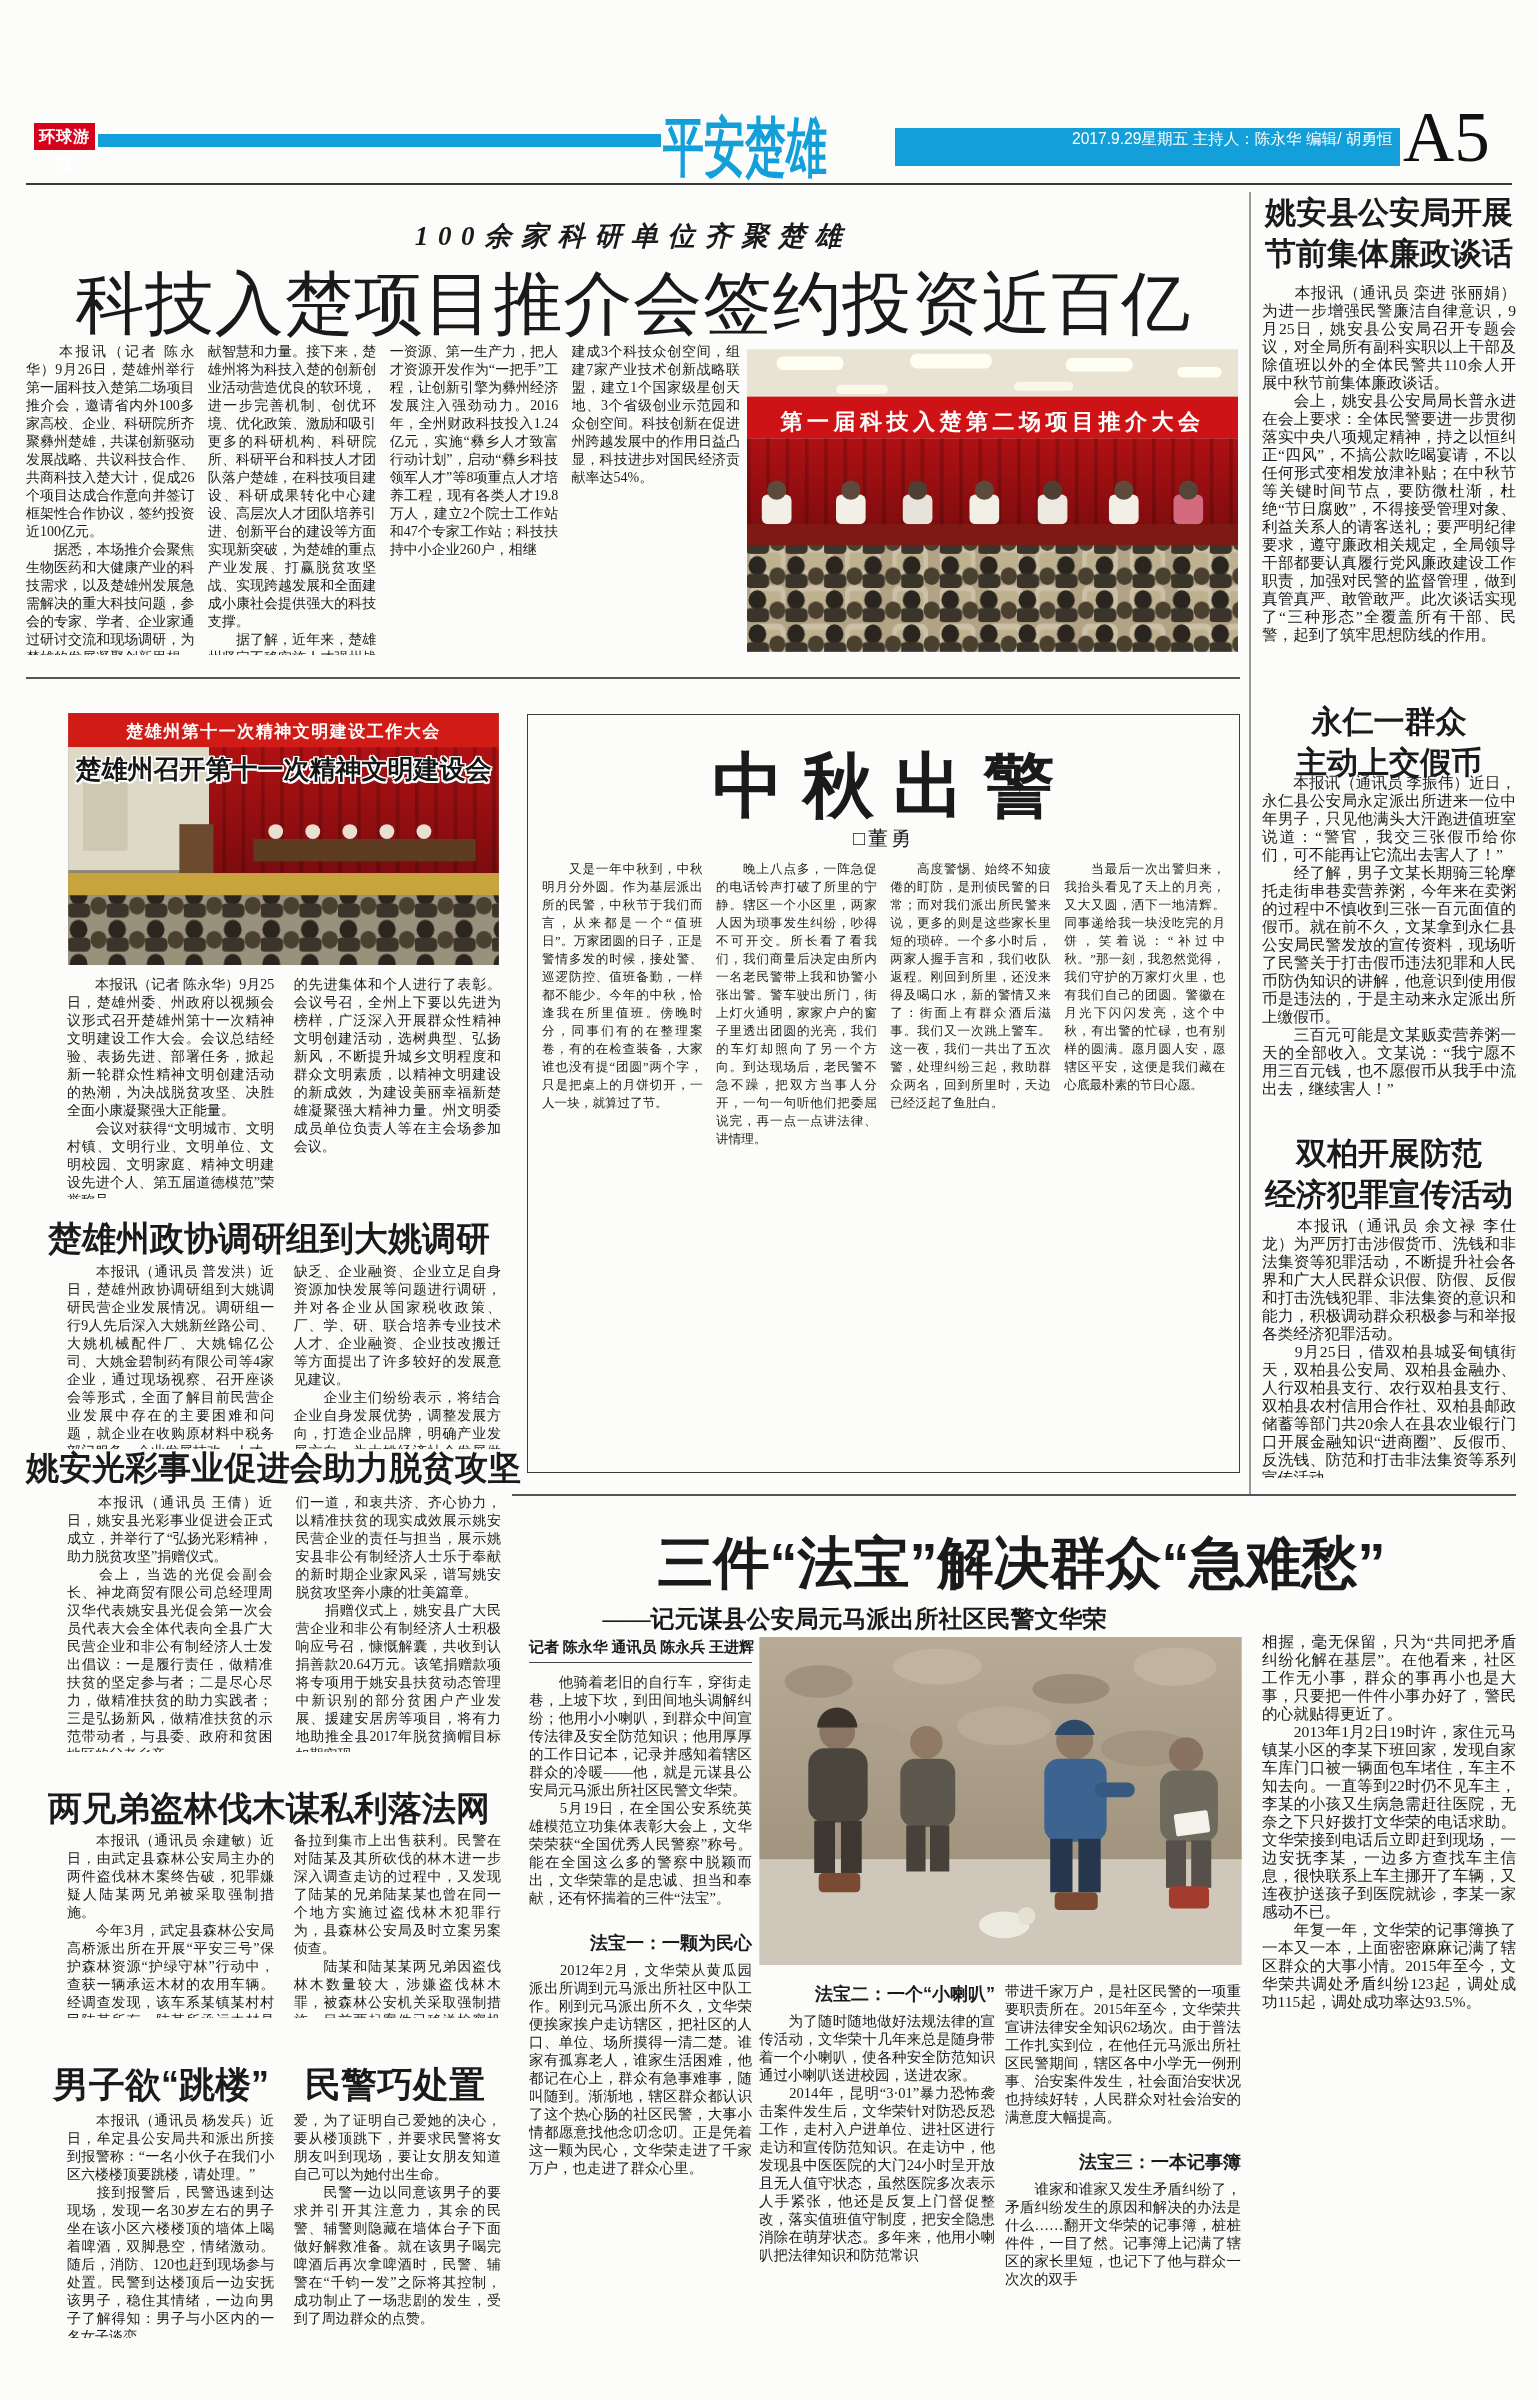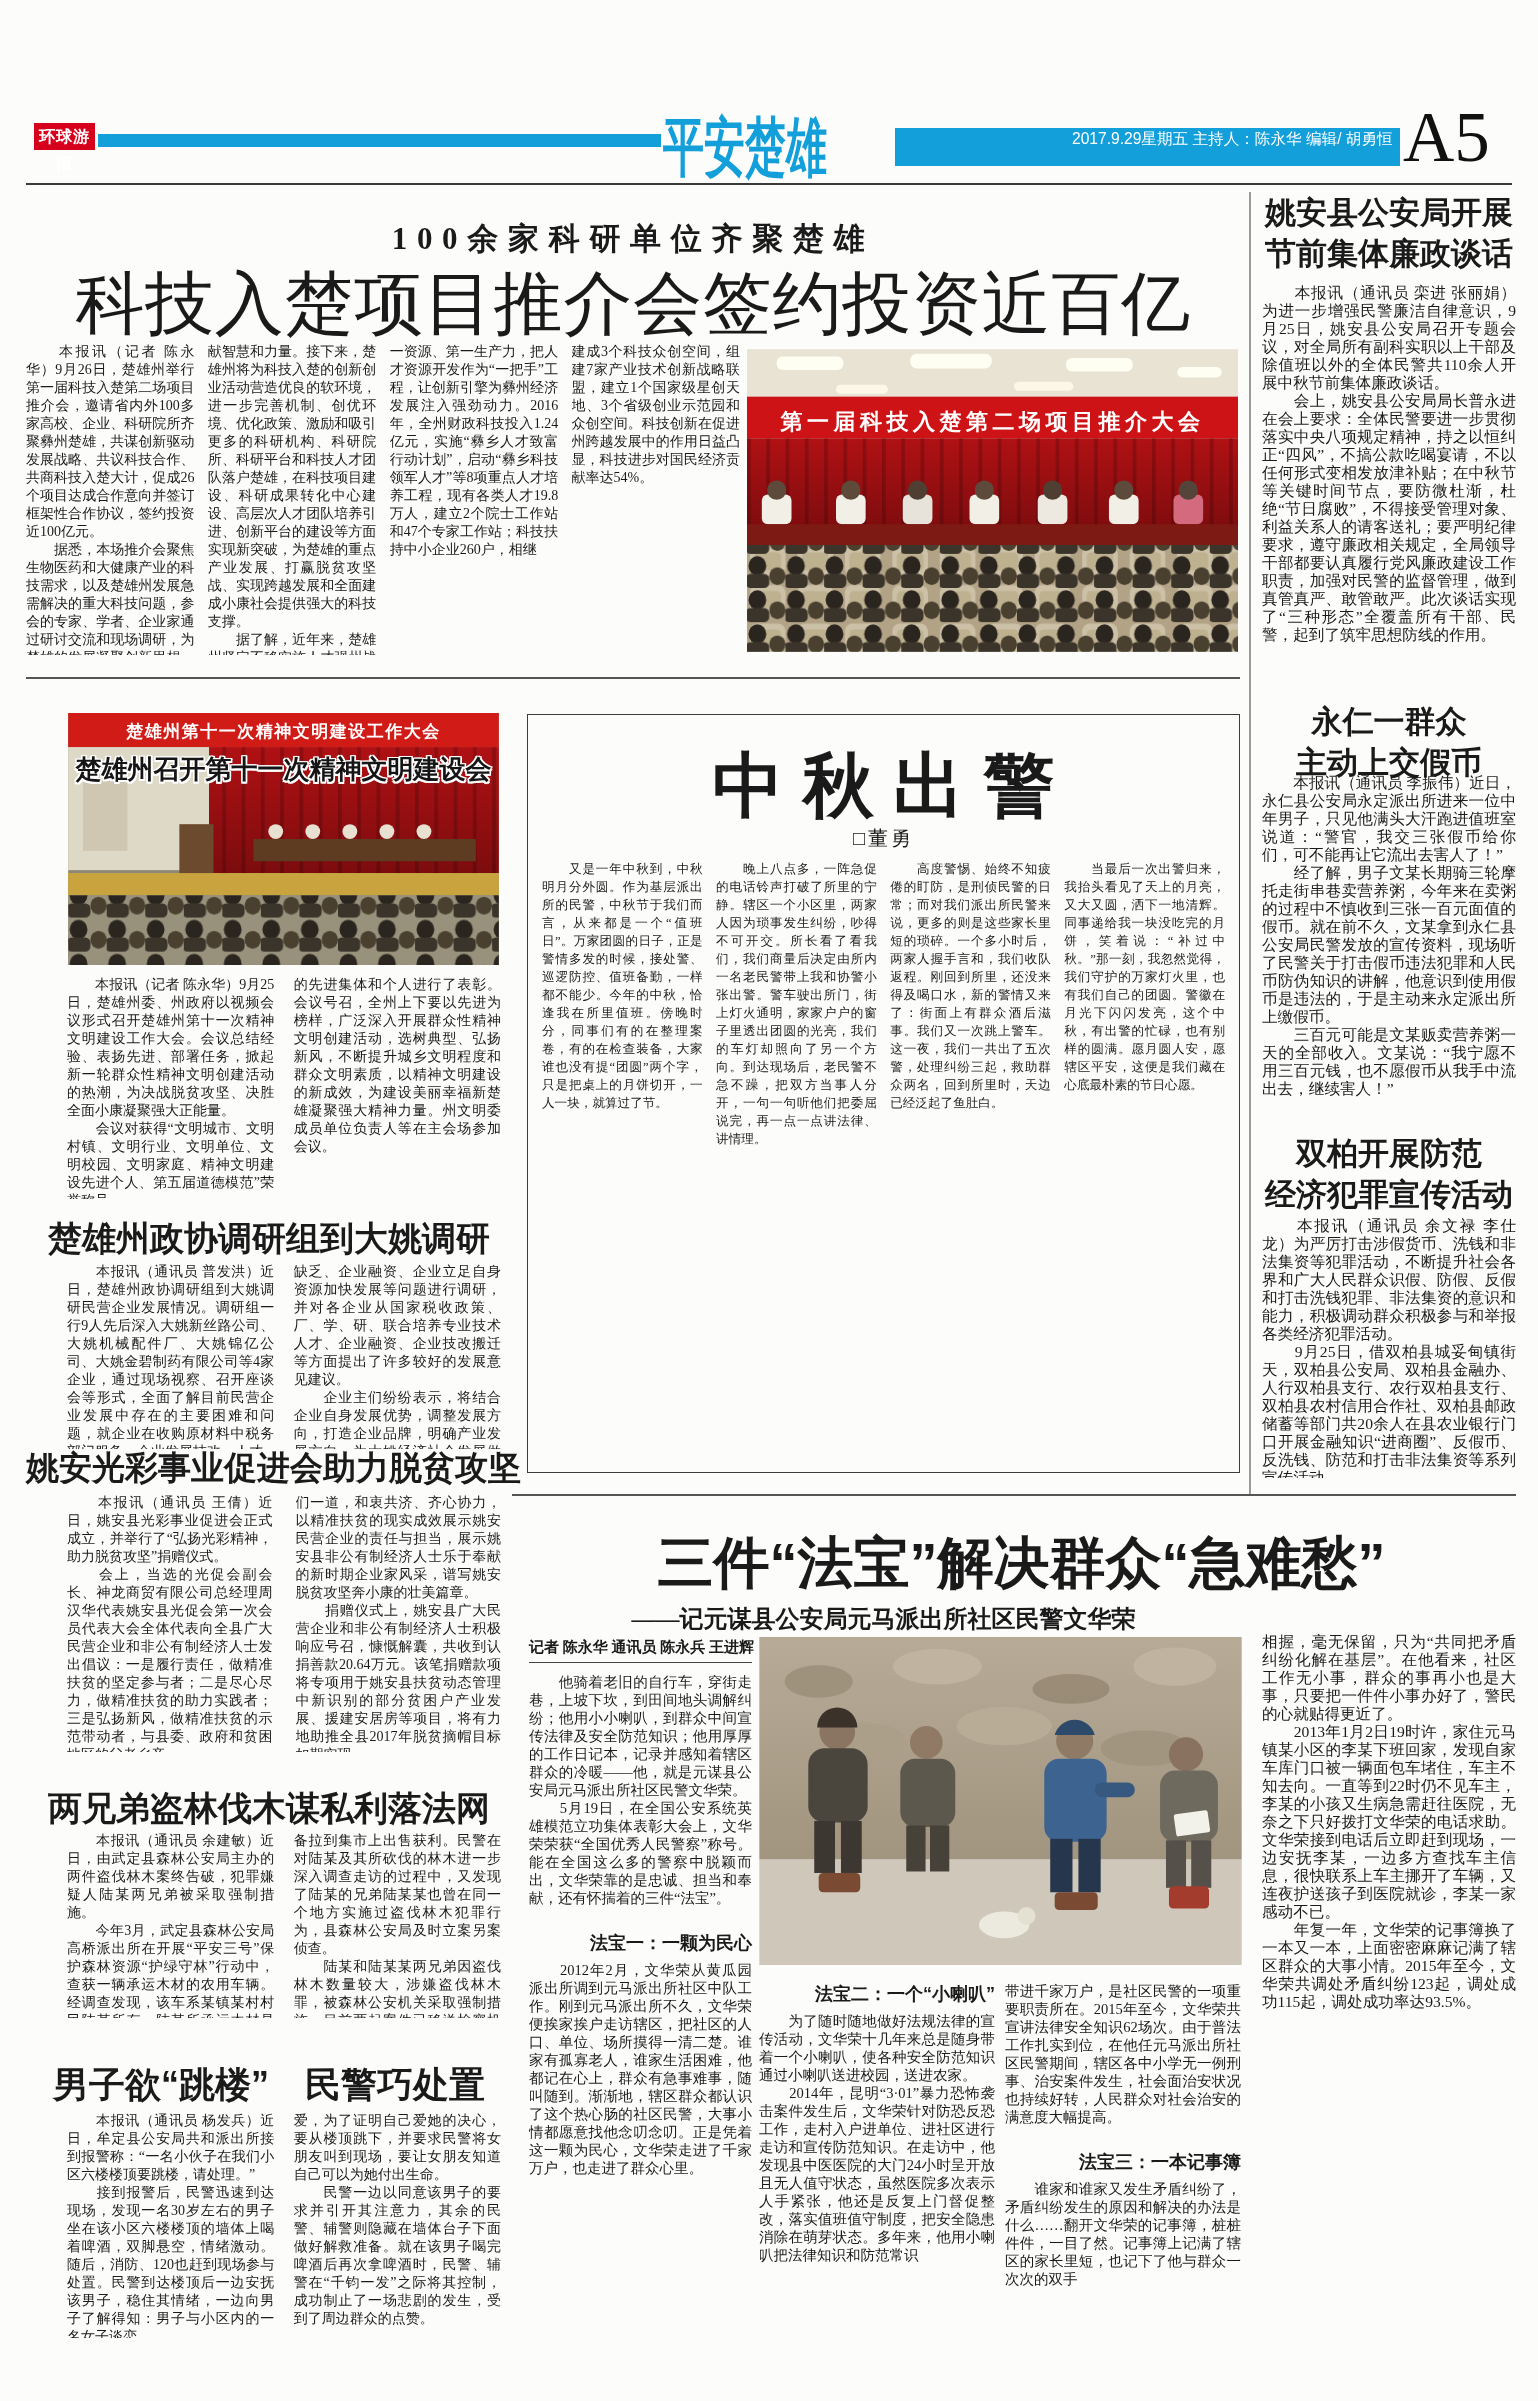--- a/index.html
+++ b/index.html
@@ -13,21 +13,21 @@
   
   .logo{left:34px;top:123px;width:61px;height:27px;background:#d6001c;color:#fff;
         font-weight:bold;font-size:16.3px;line-height:27px;text-align:center;letter-spacing:0.7px;}
   .bar{background:#129fda;}
   .secttl{left:663px;top:104px;font-size:64px;font-weight:800;color:#129fda;
           transform:scaleX(.64);transform-origin:left top;letter-spacing:0;white-space:nowrap;}
   .dateline{left:895px;top:128px;width:505px;height:38px;background:#129fda;color:#fff;
             font-size:15.6px;line-height:21px;text-align:right;padding-right:7.4px;box-sizing:border-box;}
   .pageno{left:1403px;top:97px;font-size:71px;font-family:"Liberation Serif",serif;color:#111;}
   
-  .kicker{left:26px;top:218px;width:1214px;font-size:31px;letter-spacing:9.7px;font-weight:600;}
+  .kicker{left:26px;top:218px;width:1214px;font-size:27px;letter-spacing:9.7px;font-weight:600;font-style:italic;}
   .lead-hl{left:26px;top:258px;width:1214px;font-size:69px;font-weight:400;letter-spacing:0.7px;white-space:nowrap;}
   .lead-cols{left:26px;top:343px;width:714px;height:312px;display:flex;gap:13.4px;}
   .lead-cols .col{flex:1;font-size:14px;line-height:18px;}
   .photo{overflow:hidden;}
   .photo svg{display:block;}
   .banner-txt{left:0;width:100%;color:#fff;font-weight:bold;text-align:center;white-space:nowrap;}
   
   .essaybox{left:527px;top:714px;width:713px;height:759px;border:1.5px solid #3c3c3c;box-sizing:border-box;}
   .essay-ttl{left:527px;top:739px;width:713px;font-size:71px;font-weight:bold;letter-spacing:19.3px;text-indent:19.3px;}
   .essay-auth{left:527px;top:825px;width:713px;font-size:20px;letter-spacing:3px;}
@@ -35,21 +35,21 @@
   .essay-cols .col{flex:1;font-size:12.6px;line-height:18px;}
   
   .lhl{left:26px;width:486px;font-weight:800;text-align:center;white-space:nowrap;}
   .twocol{left:67px;width:434px;display:flex;gap:19.3px;}
   .twocol .col{flex:1;font-size:14px;line-height:18px;}
   
   .sb-hl{left:1262px;width:254px;font-size:31px;font-weight:800;text-align:center;line-height:42px;}
   .sb-bd{left:1262px;width:254px;font-size:15.6px;line-height:18px;}
   
   .ft-hl{left:527px;top:1526px;width:989px;font-size:56px;font-weight:800;white-space:nowrap;}
-  .ft-deck{left:527px;top:1603px;width:713px;font-size:24px;font-weight:bold;}
+  .ft-deck{left:498px;top:1603px;width:713px;font-size:24px;font-weight:bold;}
   .ft-colA{left:529px;top:1638px;width:223px;height:759px;}
   .ft-rep{font-size:15px;font-weight:bold;border-bottom:1.5px solid #444;padding-bottom:4.5px;margin-bottom:10.4px;white-space:nowrap;}
   .ft-intro{font-size:14.5px;line-height:18px;}
   .ft-sub{font-size:18px;font-weight:800;text-align:right;margin:24px 0 6px 0;font-family:"Liberation Sans",sans-serif;}
   .ft-bd{font-size:14.5px;line-height:18px;}
   .ft-colB{left:759px;top:1982px;width:236px;height:416px;}
   .ft-colC{left:1005px;top:1982px;width:236px;height:416px;}
   .ft-colD{left:1262px;top:1633px;width:254px;height:765px;font-size:15.6px;line-height:18px;}
   .stroke-w{color:#151515;font-weight:900;
     text-shadow:-1.5px -1.5px 0 #fff,1.5px -1.5px 0 #fff,-1.5px 1.5px 0 #fff,1.5px 1.5px 0 #fff,0 1.5px 0 #fff,0 -1.5px 0 #fff,1.5px 0 0 #fff,-1.5px 0 0 #fff;}

